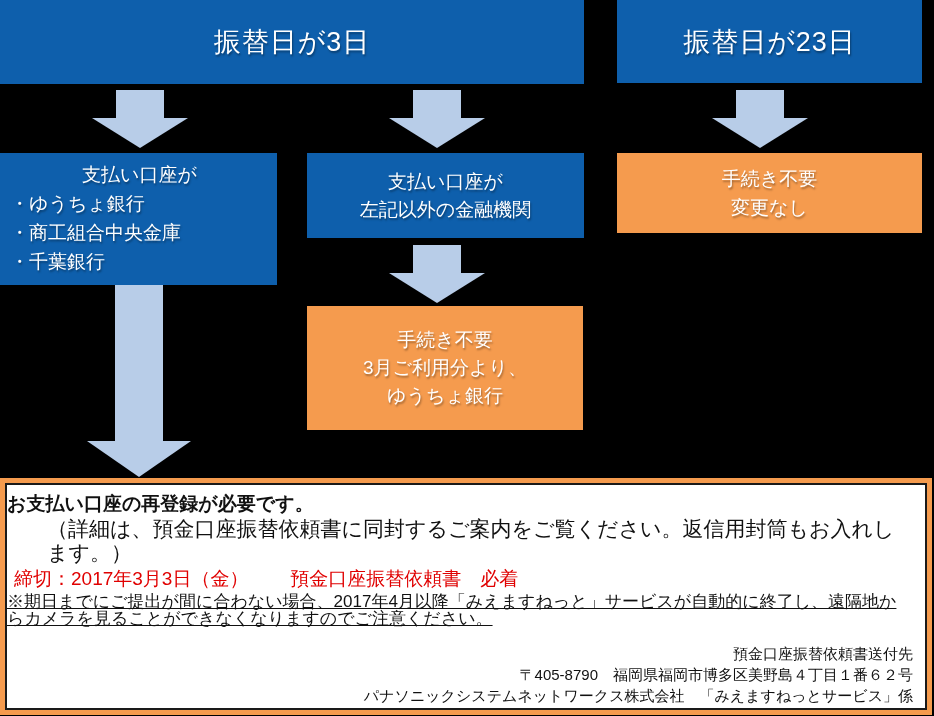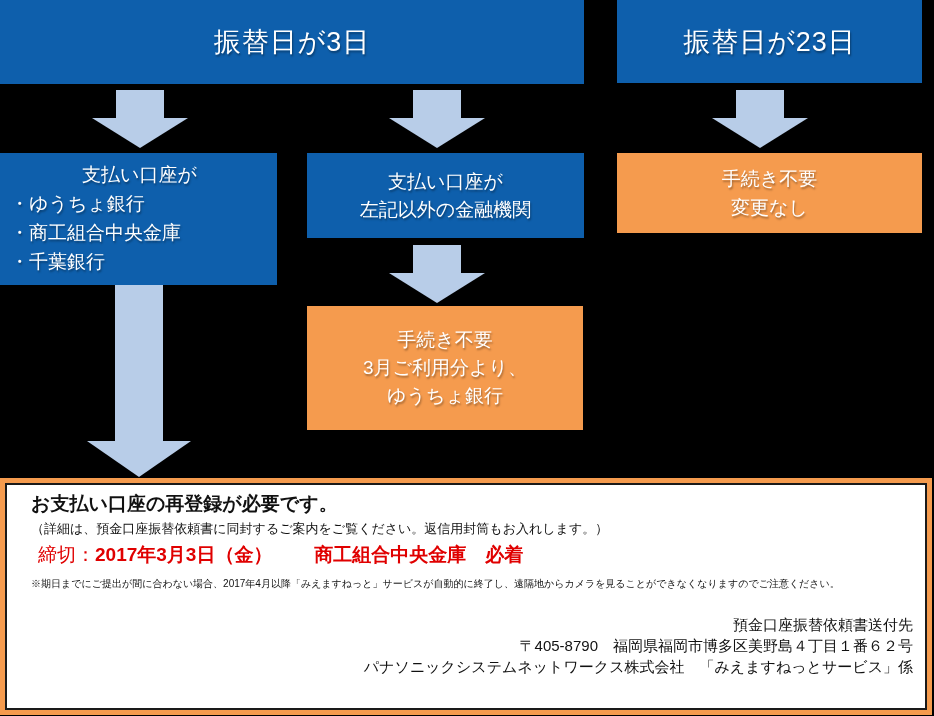--- a/index.html
+++ b/index.html
@@ -37,30 +37,30 @@
   .a5 { left:87px;  top:285px; width:104px; }
   .a5 .shaft { height:156px; }
   .a5 .head  { border-left-width:52px; border-right-width:52px; border-top-width:36px; }
 
   .notice {
     position:absolute; left:0; top:478px; width:932px; height:237px;
     box-sizing:border-box; border:5px solid var(--orange); background:#fff;
   }
   .notice-inner {
     box-sizing:border-box; width:100%; height:100%;
-    border:2px solid #1a1a1a; padding:5px 12px 0 24px; color:#111;
+    border:2px solid #1a1a1a; padding:5px 12px 0 0; color:#111;
   }
   .n-title    { font-size:19px; line-height:27px; font-weight:bold; }
   .n-req      { font-size:17px; line-height:24px; text-decoration:underline; text-underline-offset:3px; }
-  .n-detail   { font-size:13px; line-height:24px; }
+  .n-detail   { font-size:21px; line-height:24px;margin-left:40px; }
   .n-deadline { font-size:19px; line-height:28px; color:var(--red); padding-left:7px; }
-  .n-deadline .bold { font-weight:bold; }
+  .n-deadline .bold { font-weight:normal; }
   .n-deadline .gap2 { margin-left:2.2em; }
   .n-deadline .gap1 { margin-left:1em; }
-  .n-warning  { font-size:10px; line-height:29px; }
+  .n-warning  { font-size:17px; line-height:17px;text-decoration:underline; }
   .n-gap      { height:16px; }
   .n-addr     { font-size:15px; line-height:21px;text-align:right; }
 </style>
 </head>
 <body>
 
 <div id="stage">
 
   <div class="box blue hdr b-hl">
     <span>振替日が3日</span>
@@ -114,21 +114,21 @@
   <div class="arrow a5">
     <div class="shaft"></div>
     <div class="head"></div>
   </div>
 
   <div class="notice">
     <div class="notice-inner">
       <div class="n-title">お支払い口座の再登録が必要です。</div>
       <div class="n-detail">（詳細は、預金口座振替依頼書に同封するご案内をご覧ください。返信用封筒もお入れします。）</div>
       <div class="n-deadline">
-        <span>締切：</span><span class="bold">2017年3月3日（金）</span><span class="bold gap2">商工組合中央金庫</span><span class="bold gap1">必着</span>
+        <span>締切：</span><span class="bold">2017年3月3日（金）</span><span class="bold gap2">預金口座振替依頼書</span><span class="bold gap1">必着</span>
       </div>
       <div class="n-warning">※期日までにご提出が間に合わない場合、2017年4月以降「みえますねっと」サービスが自動的に終了し、遠隔地からカメラを見ることができなくなりますのでご注意ください。</div>
       <div class="n-gap"></div>
       <div class="n-addr">預金口座振替依頼書送付先</div>
       <div class="n-addr">〒405-8790　福岡県福岡市博多区美野島４丁目１番６２号</div>
       <div class="n-addr">パナソニックシステムネットワークス株式会社　「みえますねっとサービス」係</div>
     </div>
   </div>
 
 </div>

